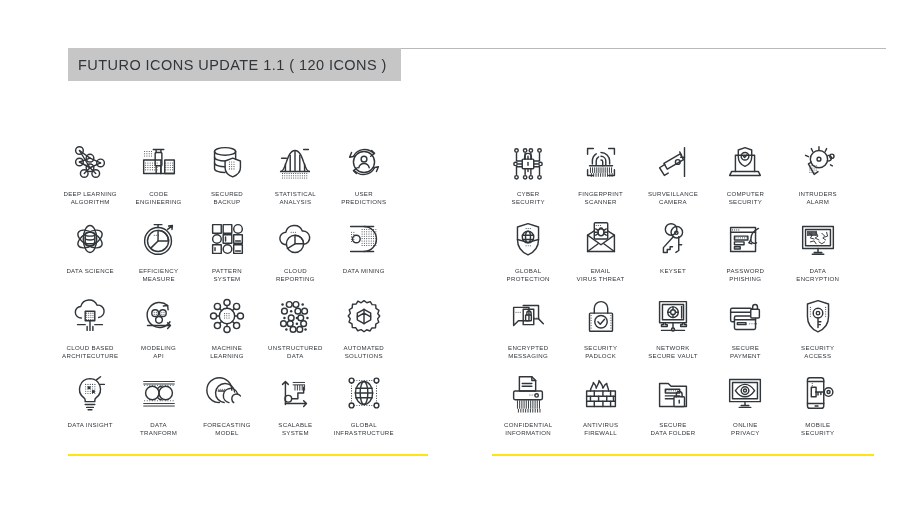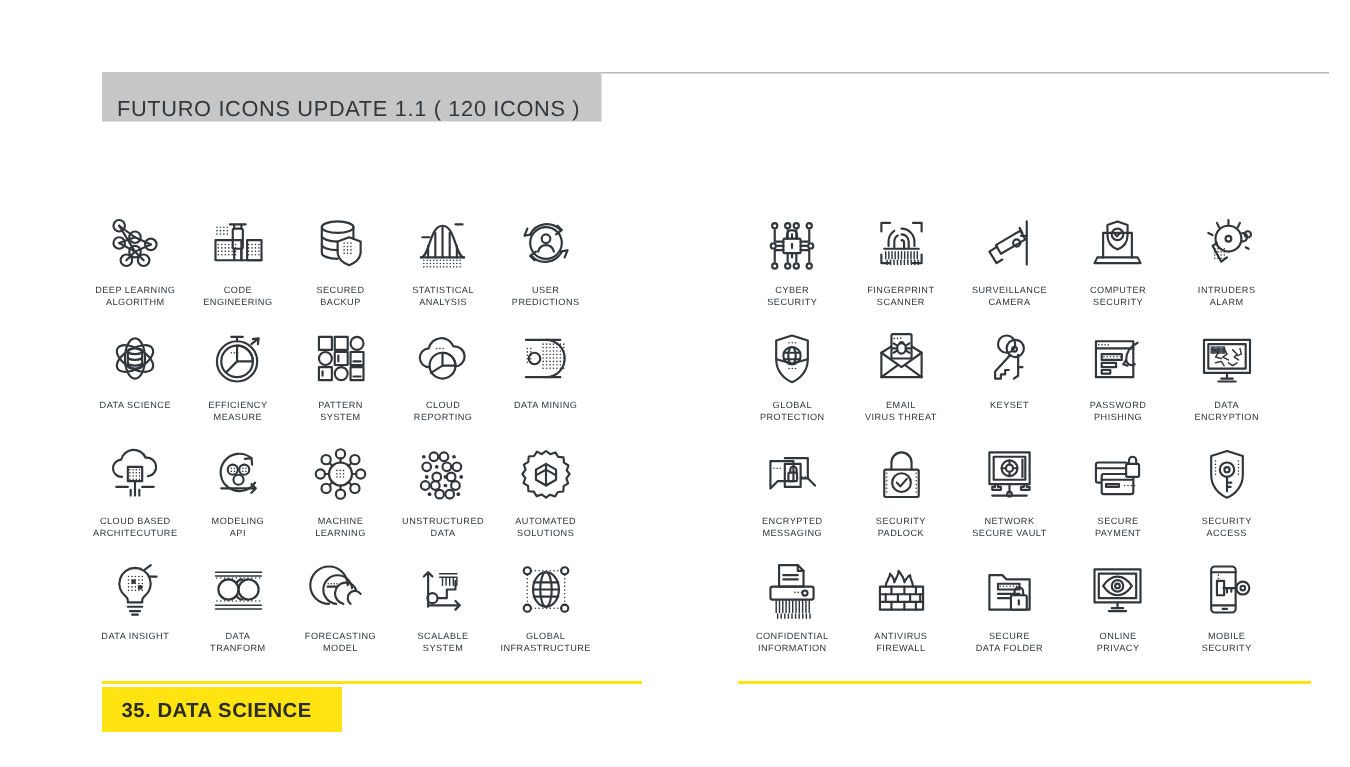--- a/index.html
+++ b/index.html
@@ -11,21 +11,21 @@
   .page{position:relative;width:900px;height:511px;}
 
   
   .header-rule{
     position:absolute;left:68px;top:48px;right:14px;height:1px;
     background:#b9b9b9;
   }
   .header-bar{
     position:absolute;left:68px;top:48px;
     width:333px;height:33px;background:#c6c6c6;
-    display:flex;align-items:flex-end;
+    display:flex;align-items:center;
   }
   .header-title{
     font-size:14.5px;letter-spacing:.45px;font-weight:400;
     color:#31363b;padding-left:10px;white-space:nowrap;
   }
 
   
   .panels{position:absolute;left:0;top:136px;width:900px;display:flex;}
   .panel{width:450px;position:relative;}
   .grid{
@@ -1268,22 +1268,19 @@
             </div>
             <div class="cap">MOBILE
 SECURITY</div>
           </div>
         </div>
     </div>
   </div>
 
   <div class="footer" id="footer-left">
     <div class="rule"></div>
-    <div class="chip">
-      <span>35. DATA SCIENCE</span>
-    </div>
   </div>
 
   <div class="footer" id="footer-right">
     <div class="rule"></div>
   </div>
 
 </div>
 
 </body></html>

